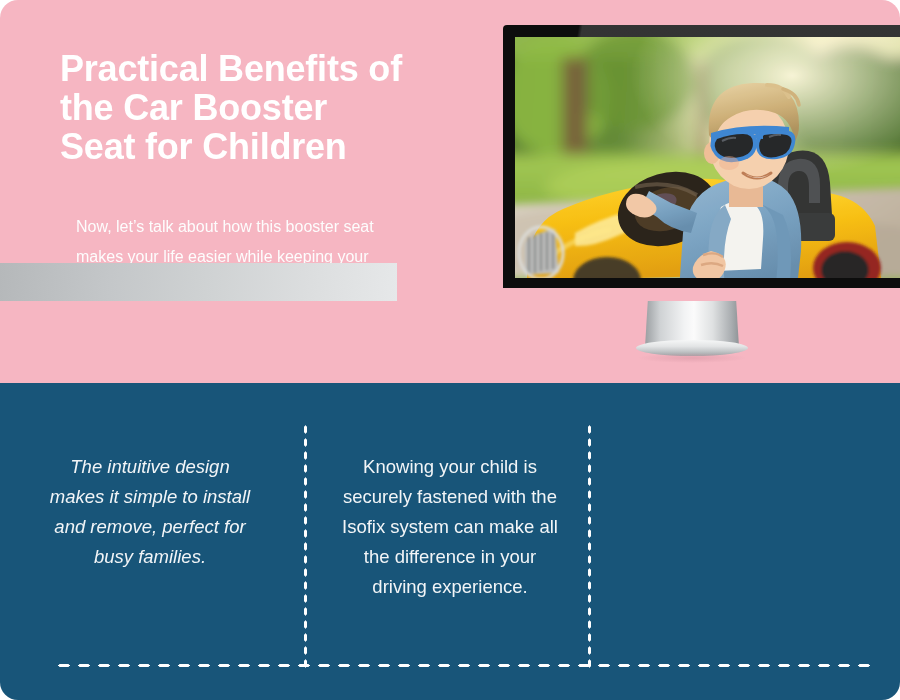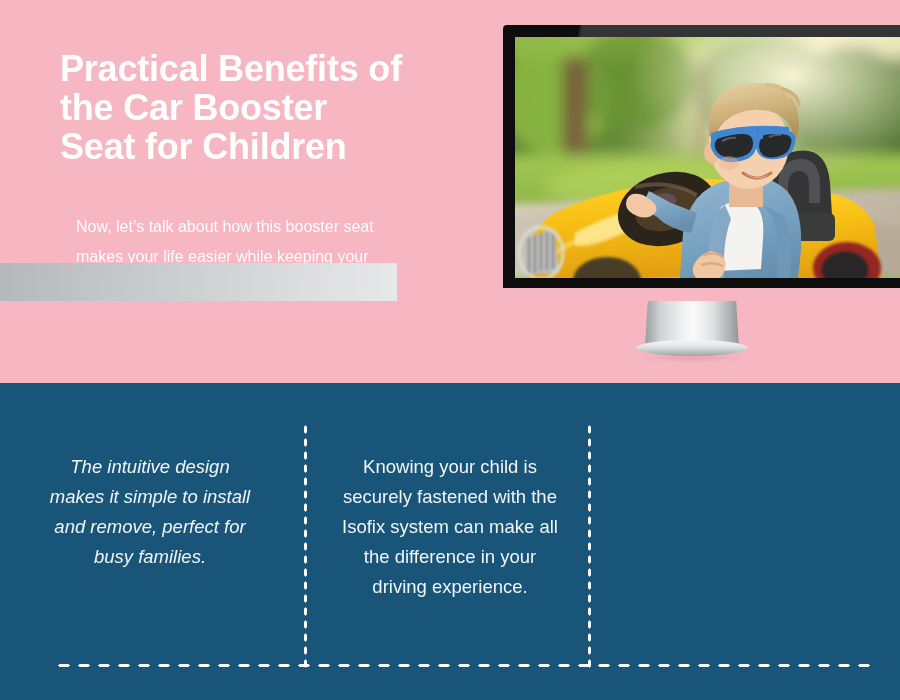--- a/index.html
+++ b/index.html
@@ -6,20 +6,21 @@
     margin: 0;
     padding: 0;
     background: #ffffff;
   }
   #page {
     position: relative;
     width: 900px;
     height: 700px;
     overflow: hidden;
     font-family: "Liberation Sans", sans-serif;
+    border-radius: 18px;
   }
 
   
   .band-top {
     position: absolute;
     left: 0; top: 0;
     width: 900px; height: 383px;
     background: #f6b6c2;
   }
   .band-bottom {

